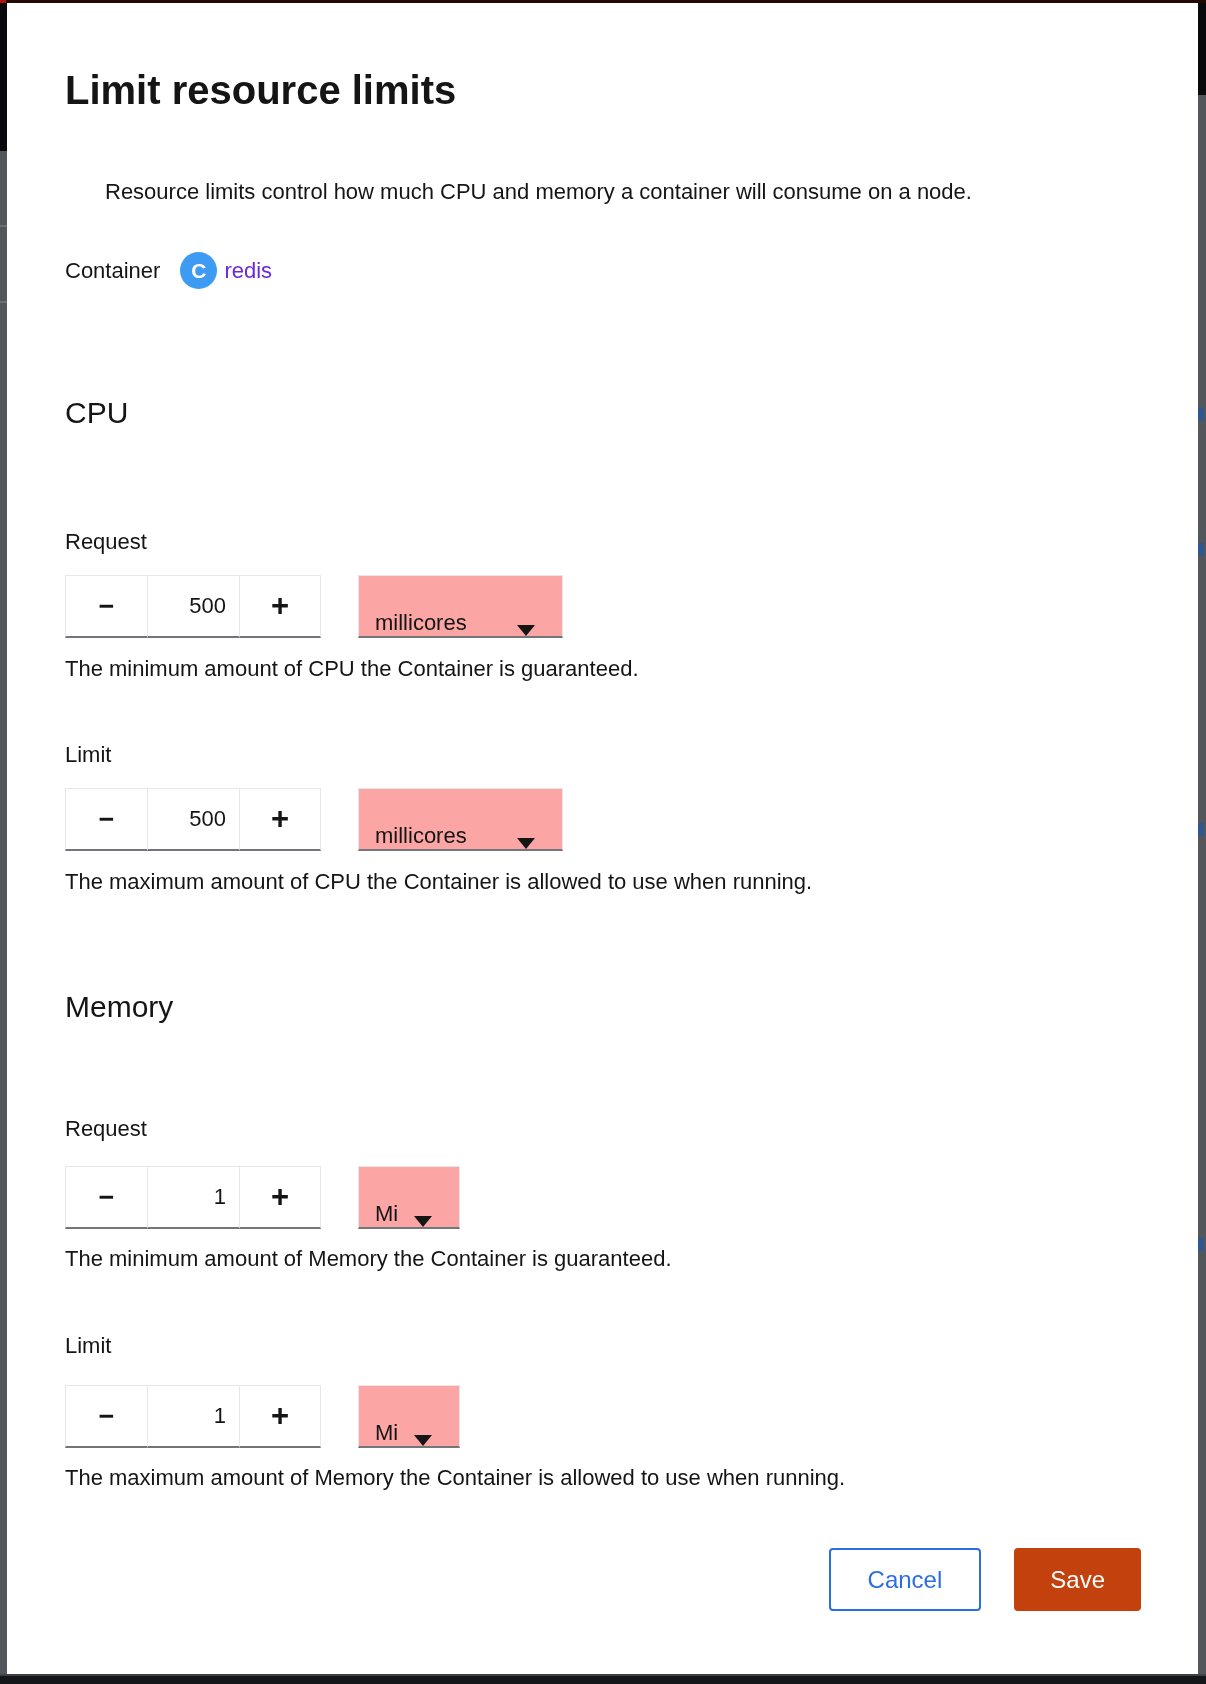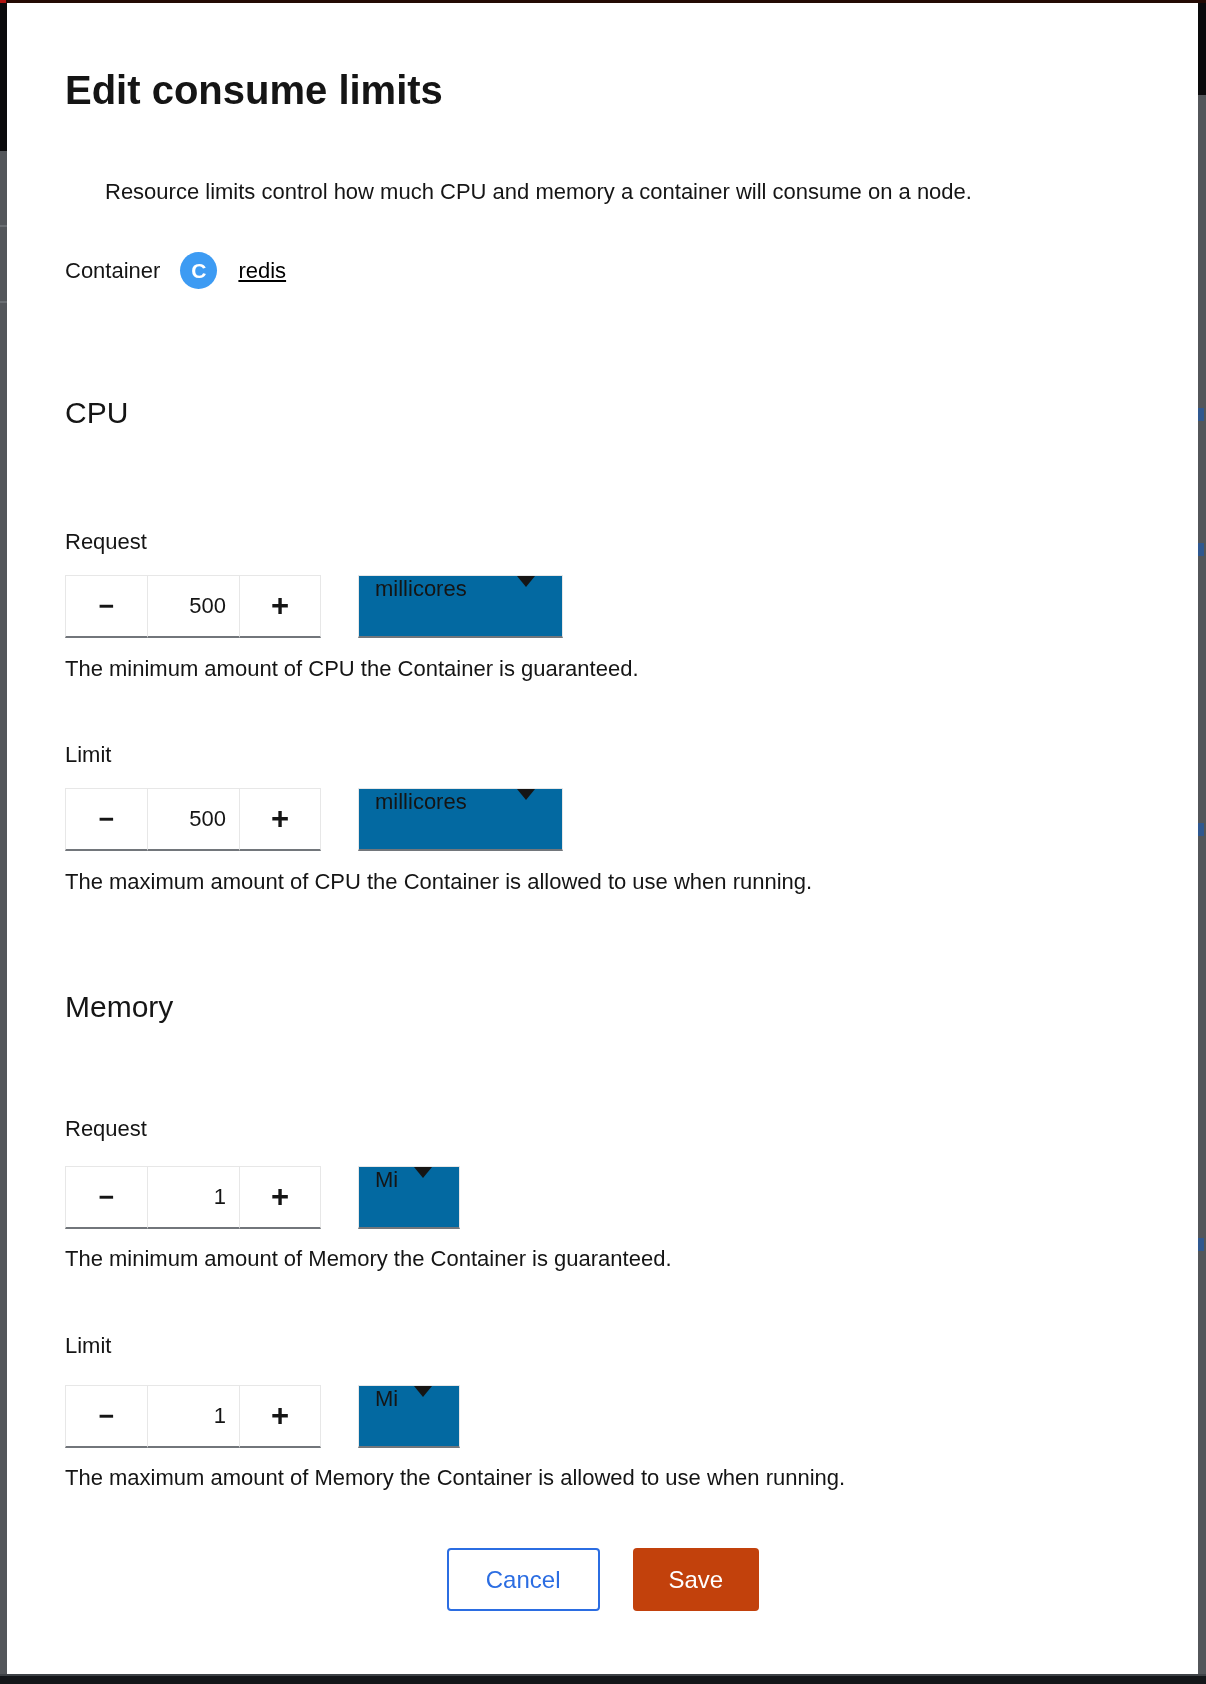--- a/index.html
+++ b/index.html
@@ -34,21 +34,21 @@
   .dialog-title { font-size:40px; line-height:50px; font-weight:700; color:#151515; letter-spacing:0; }
   .dialog-desc  { margin-top:63px; font-size:22px; line-height:28px; color:#151515;margin-left:40px; }
 
   .container-row { margin-top:46px; display:flex; align-items:center; height:37px; font-size:22px; }
   .container-label { color:#151515; }
   .container-badge {
     margin-left:20px; width:37px; height:37px; border-radius:50%;
     background:#3d9bf3; color:#ffffff; font-size:21px; font-weight:700;
     display:flex; align-items:center; justify-content:center;
   }
-  .container-name { margin-left:21px; color:#000000;text-decoration:underline; }
+  .container-name { margin-left:7px; color:#6d28d9; }
 
   .section-heading { font-size:30px; line-height:34px; font-weight:400; color:#151515; }
   .mt-cpu-heading { margin-top:107px; }
   .mt-mem-heading { margin-top:95px; }
 
   .field-label { font-size:22px; line-height:26px; font-weight:400; color:#151515; }
   .mt-101 { margin-top:99px; }
   .mt-60  { margin-top:60px; }
   .mt-92  { margin-top:92px; }
   .mt-61  { margin-top:61px; }
@@ -70,36 +70,36 @@
   .spin-value {
     width:93px; margin-left:-1px;
     border:1px solid #e7e7e7; border-bottom:2px solid #72767b;
     font-family:Liberation Sans, sans-serif;
     font-size:22px; color:#151515; text-align:right; padding-right:13px;
     outline:none; background:#ffffff;
   }
   .unit-select {
     margin-left:37px; height:63px;
     border:1px solid #e7e7e7; border-bottom:2px solid #72767b;
-    display:flex; align-items:flex-start; justify-content:space-between;
+    display:flex; align-items:flex-end; justify-content:space-between;
     padding:0 27px 0 16px; font-size:22px; color:#151515; cursor:pointer;
-    background:#0369a1;
+    background:#fca5a5;
   }
   .unit-select.w-cpu { width:205px; }
   .unit-select.w-mem { width:102px; }
   .caret {
     width:0; height:0;
     border-left:9px solid transparent; border-right:9px solid transparent;
     border-top:11px solid #151515;
   }
 
   .helper-text { margin-top:17px; font-size:22px; line-height:27px; color:#151515; }
   .helper-text.tight { margin-top:16px; }
 
-  .actions { margin-top:57px; display:flex; justify-content:center; gap:33px; }
+  .actions { margin-top:57px; display:flex; justify-content:flex-end; gap:33px; }
   .btn {
     height:63px; border-radius:4px; font-size:24px;
     font-family:"Liberation Sans", sans-serif;
     display:flex; align-items:center; justify-content:center; cursor:pointer;
   }
   .btn-cancel { background:#ffffff; color:#2b6de2; border:2px solid #2b6de2; padding:0 37px; }
   .btn-save   { background:#c2410c; color:#ffffff; border:none; padding:0 36px; }
 </style>
 </head>
 <body>
@@ -116,21 +116,21 @@
   <div class="black-cap"></div>
   <div class="blue-dash" style="top:405px"></div>
   <div class="blue-dash" style="top:540px"></div>
   <div class="blue-dash" style="top:820px"></div>
   <div class="blue-dash" style="top:1235px"></div>
 </div>
 <div class="edge-bottom"></div>
 
 <div class="modal">
 
-  <h1 class="dialog-title">Edit consume limits</h1>
+  <h1 class="dialog-title">Limit resource limits</h1>
 
   <p class="dialog-desc">Resource limits control how much CPU and memory a container will consume on a node.</p>
 
   <div class="container-row">
     <span class="container-label">Container</span>
     <span class="container-badge">C</span>
     <span class="container-name">redis</span>
   </div>
 
   <h2 class="section-heading mt-cpu-heading">CPU</h2>

